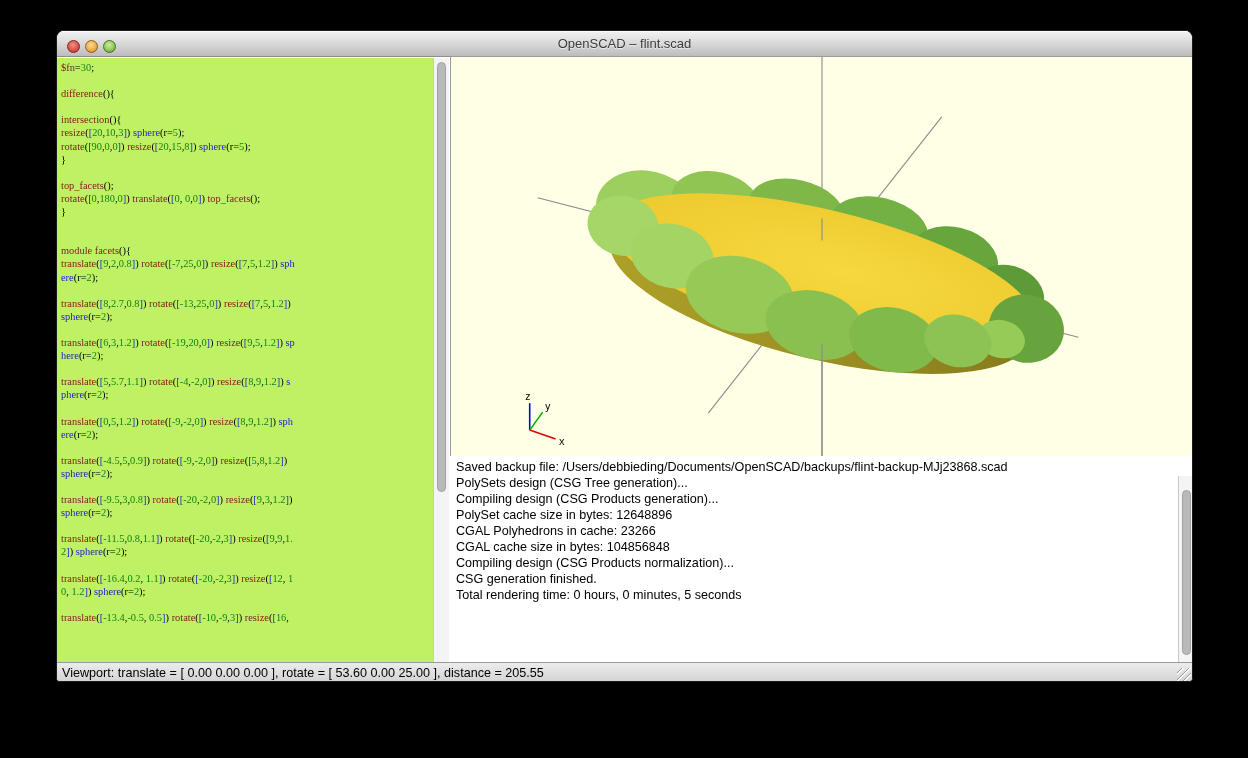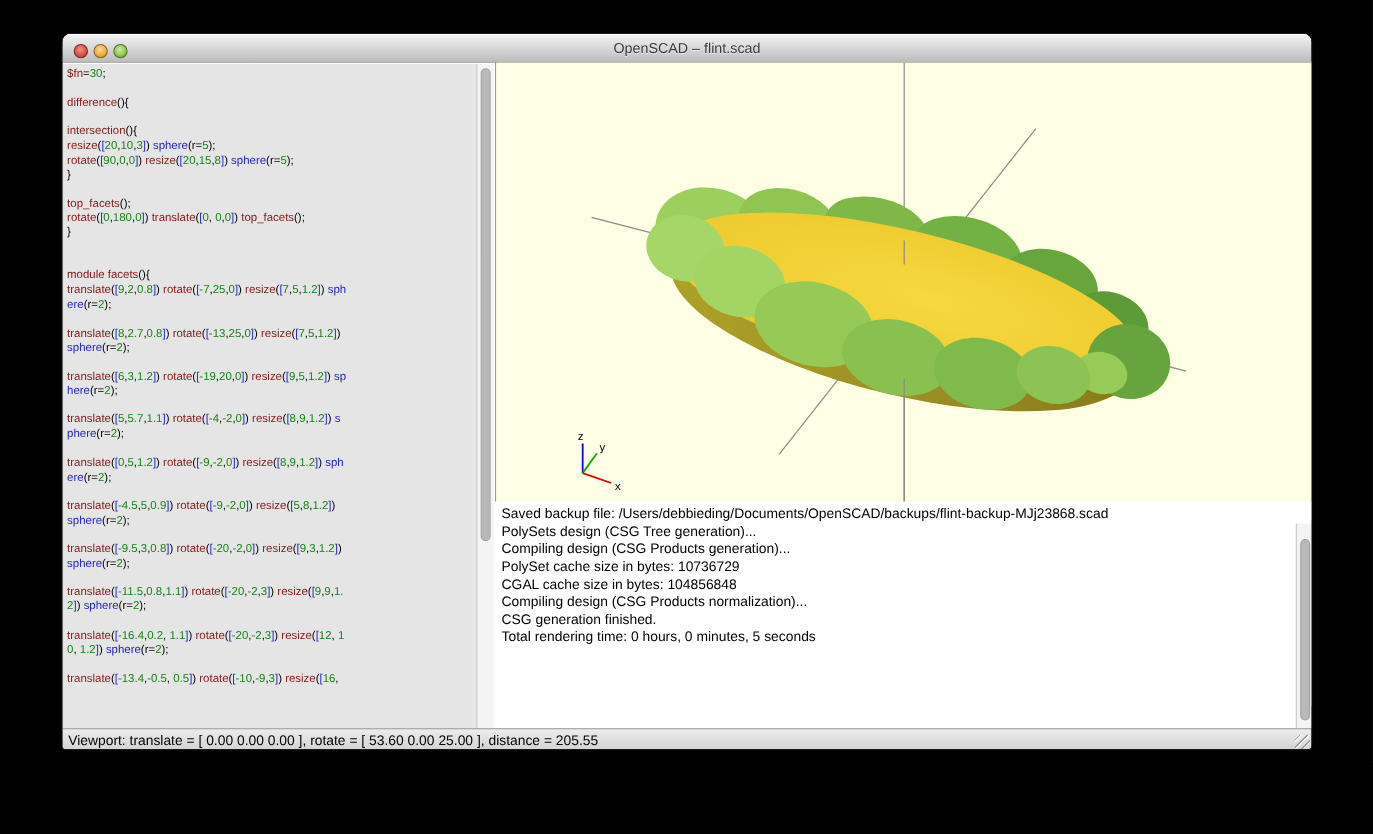--- a/index.html
+++ b/index.html
@@ -17,22 +17,22 @@
               box-shadow: inset 0 1px 0 rgba(255,255,255,.8); }
   .title { position:absolute; width:100%; top:5px; text-align:center;
            font-size:13px; color:#3a3a3a; text-shadow:0 1px 0 rgba(255,255,255,.6); }
   .tl { position:absolute; top:9px; width:13px; height:13px; border-radius:50%; }
   .tl.red   { left:10px; background:radial-gradient(circle at 5px 4px, #f09086, #d8564a 55%, #9e2f26); border:1px solid #7c241d; }
   .tl.amber { left:28px; background:radial-gradient(circle at 5px 4px, #fbd89a, #efaf45 55%, #b37a22); border:1px solid #8f6118; }
   .tl.green { left:46px; background:radial-gradient(circle at 5px 4px, #cdeba0, #93c95c 55%, #578a2e); border:1px solid #47701f; }
 
   
   .editor { position:absolute; left:0; top:27px; width:376px; height:604px;
-            background:#e5e5e5; overflow:hidden;
-            font-family:Liberation Sans, sans-serif; font-size:10.4px;
+            background:#bef264; overflow:hidden;
+            font-family:Liberation Serif, serif; font-size:10.4px;
             line-height:13.1px; white-space:pre; padding:3px 0 0 4px; color:#000; }
   .editor .cl { height:13.1px; }
   .tok-k { color:#82201e; }
   .tok-b { color:#2424c8; }
   .tok-n { color:#148214; }
   .tok-p { color:#000000; }
 
   .vscroll { position:absolute; background:#f4f4f4; border-left:1px solid #c9c9c9; }
   .vscroll.editor-sb { left:376px; top:27px; width:16px; height:604px; }
   .vscroll .thumb { position:absolute; left:3px; width:9px; background:#b9b9b9;
@@ -148,21 +148,22 @@
   </div>
 
   <div class="splitter">
     <div class="nub"></div>
   </div>
 
   <div class="console" id="console">
       <div class="ln">Saved backup file: /Users/debbieding/Documents/OpenSCAD/backups/flint-backup-MJj23868.scad</div>
       <div class="ln">PolySets design (CSG Tree generation)...</div>
       <div class="ln">Compiling design (CSG Products generation)...</div>
-      <div class="ln">PolySet cache size in bytes: 10736729</div>
+      <div class="ln">PolySet cache size in bytes: 12648896</div>
+      <div class="ln">CGAL Polyhedrons in cache: 23266</div>
       <div class="ln">CGAL cache size in bytes: 104856848</div>
       <div class="ln">Compiling design (CSG Products normalization)...</div>
       <div class="ln">CSG generation finished.</div>
       <div class="ln">Total rendering time: 0 hours, 0 minutes, 5 seconds</div>
     </div>
   <div class="vscroll console-sb">
     <div class="thumb" style="top:14px; height:165px;"></div>
   </div>
 
   <div class="statusbar">

